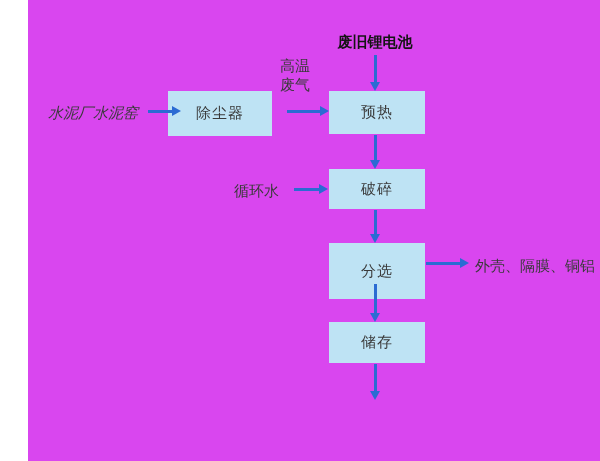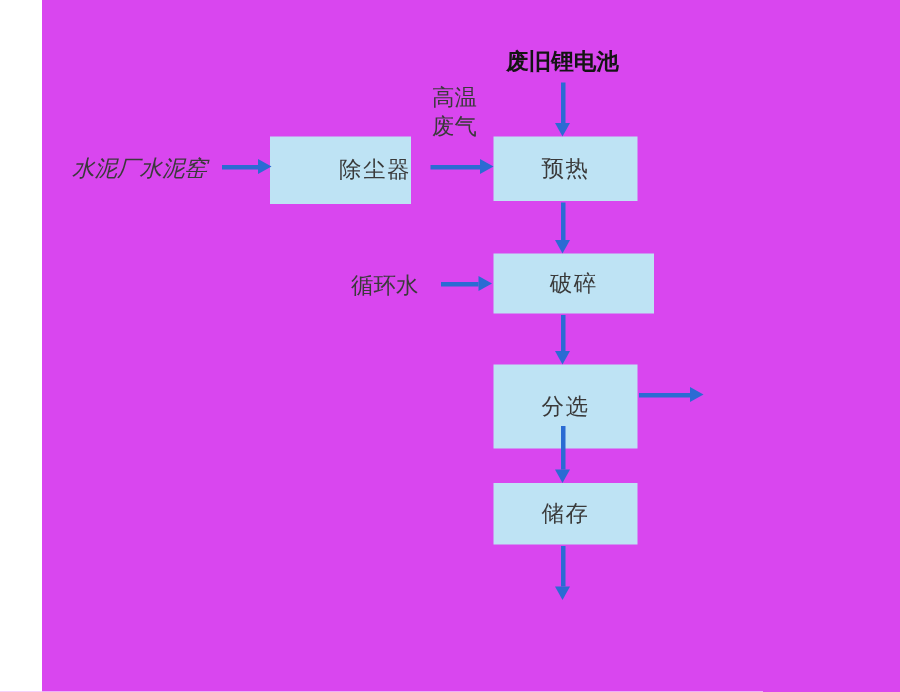--- a/index.html
+++ b/index.html
@@ -11,30 +11,30 @@
   html,body{margin:0;padding:0;background:#ffffff;}
   .canvas{
     position:relative;width:600px;height:461px;background:#d946ef;
     font-family:"Liberation Sans","DejaVu Sans",sans-serif;overflow:hidden;margin-left:28px;
   }
   .box{
     position:absolute;background:var(--box-fill);
     display:flex;align-items:center;justify-content:center;
     font-size:15px;color:var(--label-text);letter-spacing:1px;
   }
-  #box-dust{left:152px;top:91px;width:94px;height:45px;justify-content:flex-end;}
+  #box-dust{left:140px;top:91px;width:104px;height:45px;}
   #box-preheat{left:301px;top:91px;width:96px;height:43px;}
-  #box-crush{left:301px;top:169px;width:107px;height:40px;}
+  #box-crush{left:301px;top:169px;width:96px;height:40px;}
   #box-sort{left:301px;top:243px;width:96px;height:56px;}
   #box-store{left:301px;top:322px;width:96px;height:41px;}
 
   .lbl{position:absolute;color:var(--label-text);font-size:15px;line-height:19px;white-space:nowrap;}
   .lbl.bold{font-weight:bold;color:var(--bold-text);}
   #lbl-battery{left:297px;top:32px;width:100px;text-align:center;}
-  #lbl-gas{left:252px;top:56px;width:46px;text-align:center;}
+  #lbl-gas{left:252px;top:56px;width:46px;text-align:left;}
   #lbl-kiln{left:20px;top:103px;font-style:italic;}
   #lbl-water{left:206px;top:181px;}
   #lbl-shell{left:447px;top:256px;}
   #lbl-final{left:287px;top:403px;width:120px;text-align:center;white-space:normal;}
 
   .arrow{position:absolute;background:var(--arrow);}
   .arrow.h{height:3px;}
   .arrow.h::after{
     content:"";position:absolute;left:100%;top:-4px;width:0;height:0;
     border-left:9px solid var(--arrow);
@@ -65,20 +65,21 @@
 
   <div class="lbl" id="lbl-gas">
     <div>高温</div>
     <div>废气</div>
   </div>
 
   <div class="lbl" id="lbl-kiln">水泥厂水泥窑</div>
 
   <div class="lbl" id="lbl-water">循环水</div>
 
+  <div class="lbl" id="lbl-shell">外壳、隔膜、铜铝</div>
 
 
   <div class="box" id="box-dust">
     <span>除尘器</span>
   </div>
   <div class="box" id="box-preheat">
     <span>预热</span>
   </div>
   <div class="box" id="box-crush">
     <span>破碎</span>

